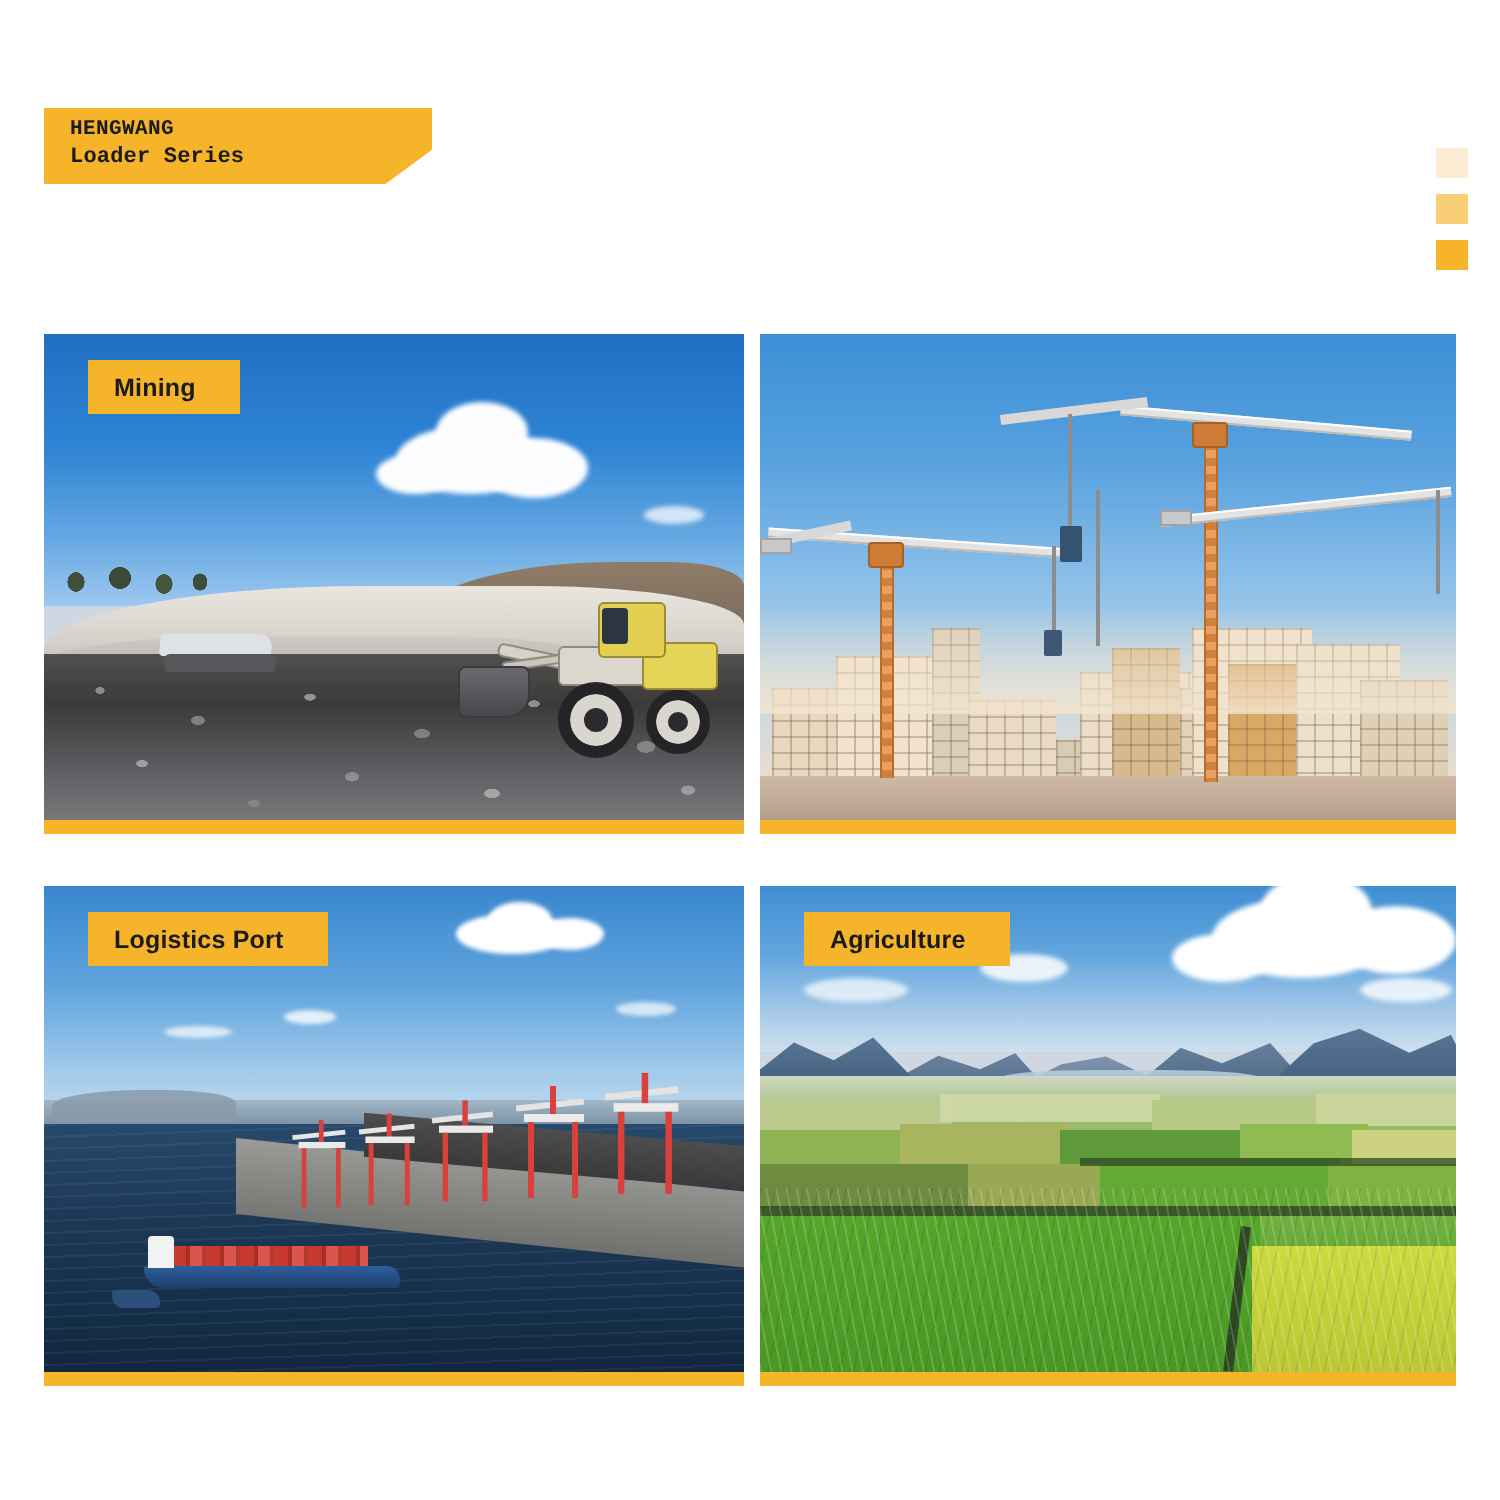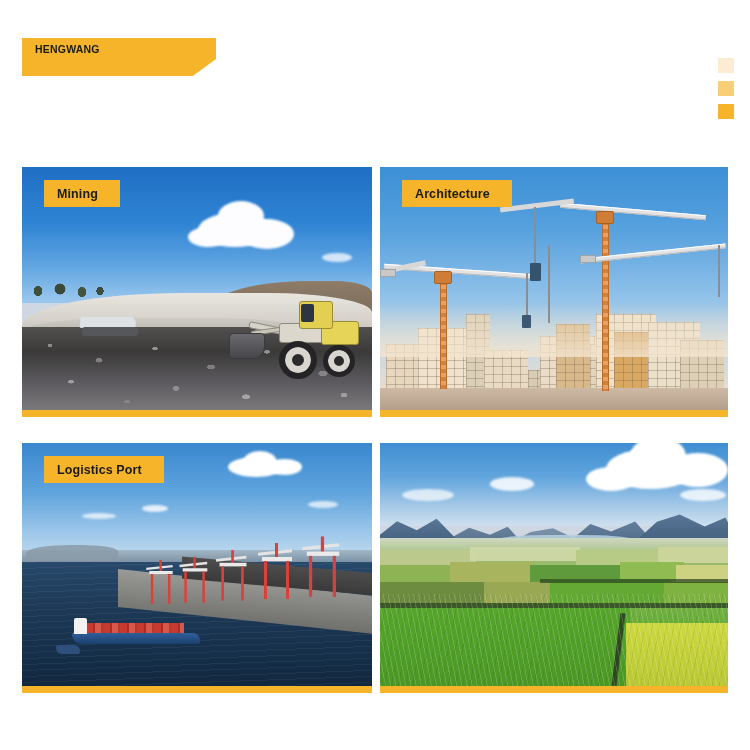--- a/index.html
+++ b/index.html
@@ -5,21 +5,21 @@
   * { margin:0; padding:0; box-sizing:border-box; }
   html,body { width:750px; height:750px; }
   body {
     background:#ffffff;
     font-family:"Liberation Sans", sans-serif;
     overflow:hidden;
     position:relative;
   }
 
   
-  #header { position:absolute; left:0; top:0; width:656px; height:150px; }
+  #header { position:absolute; left:0; top:16px; width:656px; height:150px;font-family:Liberation Mono, monospace; }
 
   #brand-badge {
     position:absolute; left:22px; top:38px;
     width:194px; height:38px;
     background:var(--brand);
     -webkit-clip-path: polygon(0 0, 100% 0, 100% 55%, 88% 100%, 0 100%);
     clip-path: polygon(0 0, 100% 0, 100% 55%, 88% 100%, 0 100%);
     padding:4px 0 0 13px;
     color:#1b1b1b;
   }
@@ -213,20 +213,21 @@
                        repeating-linear-gradient(101deg,rgba(0,0,0,.07) 0 1px,transparent 1px 7px); }
   .hedge { position:absolute; background:#2f4a22; }
 </style>
 </head>
 <body style="background: rgb(255, 255, 255);">
 
 <div id="header">
 
   <div id="brand-badge">
     <div id="brand-line-1">HENGWANG</div>
+    <div id="brand-line-2">Loader Series</div>
   </div>
 
 
   <div id="deco-squares">
     <div class="deco-square" style="background: rgb(251, 236, 211);"></div>
     <div class="deco-square" style="background: rgb(248, 206, 119);"></div>
     <div class="deco-square" style="background: rgb(245, 180, 42);"></div>
   </div>
 </div>
 
@@ -328,21 +329,20 @@
         <div class="hook" style="left:30px; top:62px; width:11px; height:18px; background:#34536f;"></div>
         <div class="hoist" style="left:48px; top:44px; height:78px;"></div>
       </div>
 
       <div class="crane" style="left:200px; top:72px; width:150px; height:80px;">
         <div class="jib" style="left:0; top:12px; width:146px; transform:rotate(-6deg);"></div>
         <div class="hoist" style="left:138px; top:6px; height:52px;"></div>
         <div class="counter" style="left:0; top:16px;"></div>
       </div>
     </div>
-    <div class="card-label">Architecture</div>
     <div class="card-bar"></div>
   </div>
 
   <div class="card col-l row-b">
     <div class="photo">
       <div class="p-sky"></div>
       <div class="p-cloud pc1"></div>
       <div class="p-cloud pc2"></div>
       <div class="p-cloud pc3"></div>
       <div class="p-cloud pc4"></div>
@@ -441,16 +441,17 @@
 
       <div class="hedge" style="left:0;   top:66%; width:352px; height:5px; opacity:.85;"></div>
       <div class="hedge" style="left:160px;top:56%; width:192px; height:4px; opacity:.75;"></div>
 
       <div class="field" style="left:0;    top:68%; width:250px; height:32%; background:linear-gradient(180deg,#56a62b,#4a9824);"></div>
       <div class="field" style="left:246px;top:74%; width:106px; height:26%; background:linear-gradient(180deg,#cdd93f,#b9c833);"></div>
       <div class="hedge" style="left:236px;top:70%; width:5px; height:30%; transform:rotate(7deg);"></div>
 
       <div class="g-rows"></div>
     </div>
+    <div class="card-label">Agriculture</div>
     <div class="card-bar"></div>
   </div>
 
 </div>
 
 </body></html>

